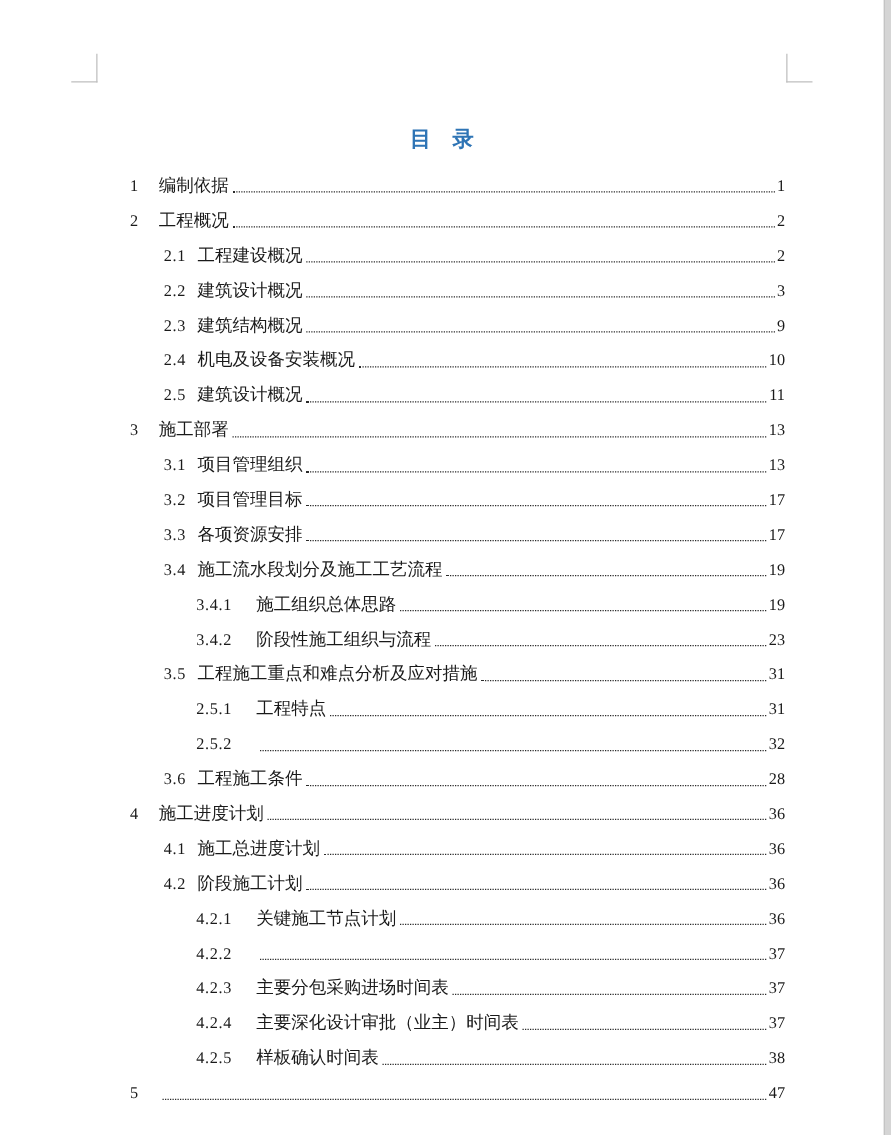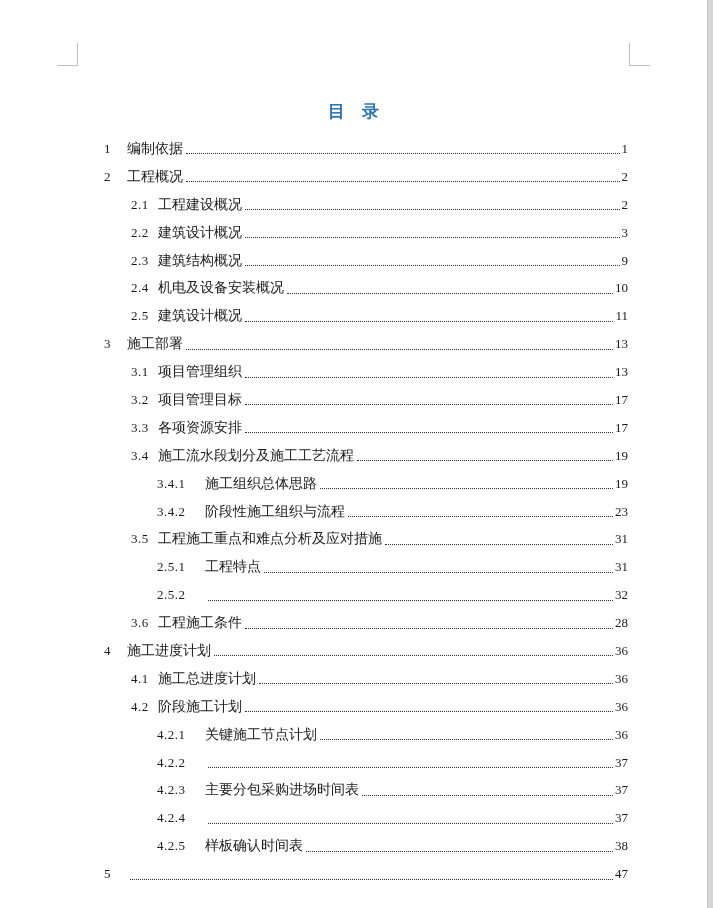--- a/index.html
+++ b/index.html
@@ -209,20 +209,21 @@
         <span class="pg">37</span>
       </div>
       <div class="row lvl3">
         <span class="num">4.2.3</span>
         <span class="txt">主要分包采购进场时间表</span>
         <span class="leader"></span>
         <span class="pg">37</span>
       </div>
       <div class="row lvl3">
         <span class="num">4.2.4</span>
+        <span class="txt">主要深化设计审批（业主）时间表</span>
         <span class="leader"></span>
         <span class="pg">37</span>
       </div>
       <div class="row lvl3">
         <span class="num">4.2.5</span>
         <span class="txt">样板确认时间表</span>
         <span class="leader"></span>
         <span class="pg">38</span>
       </div>
       <div class="row lvl1">

